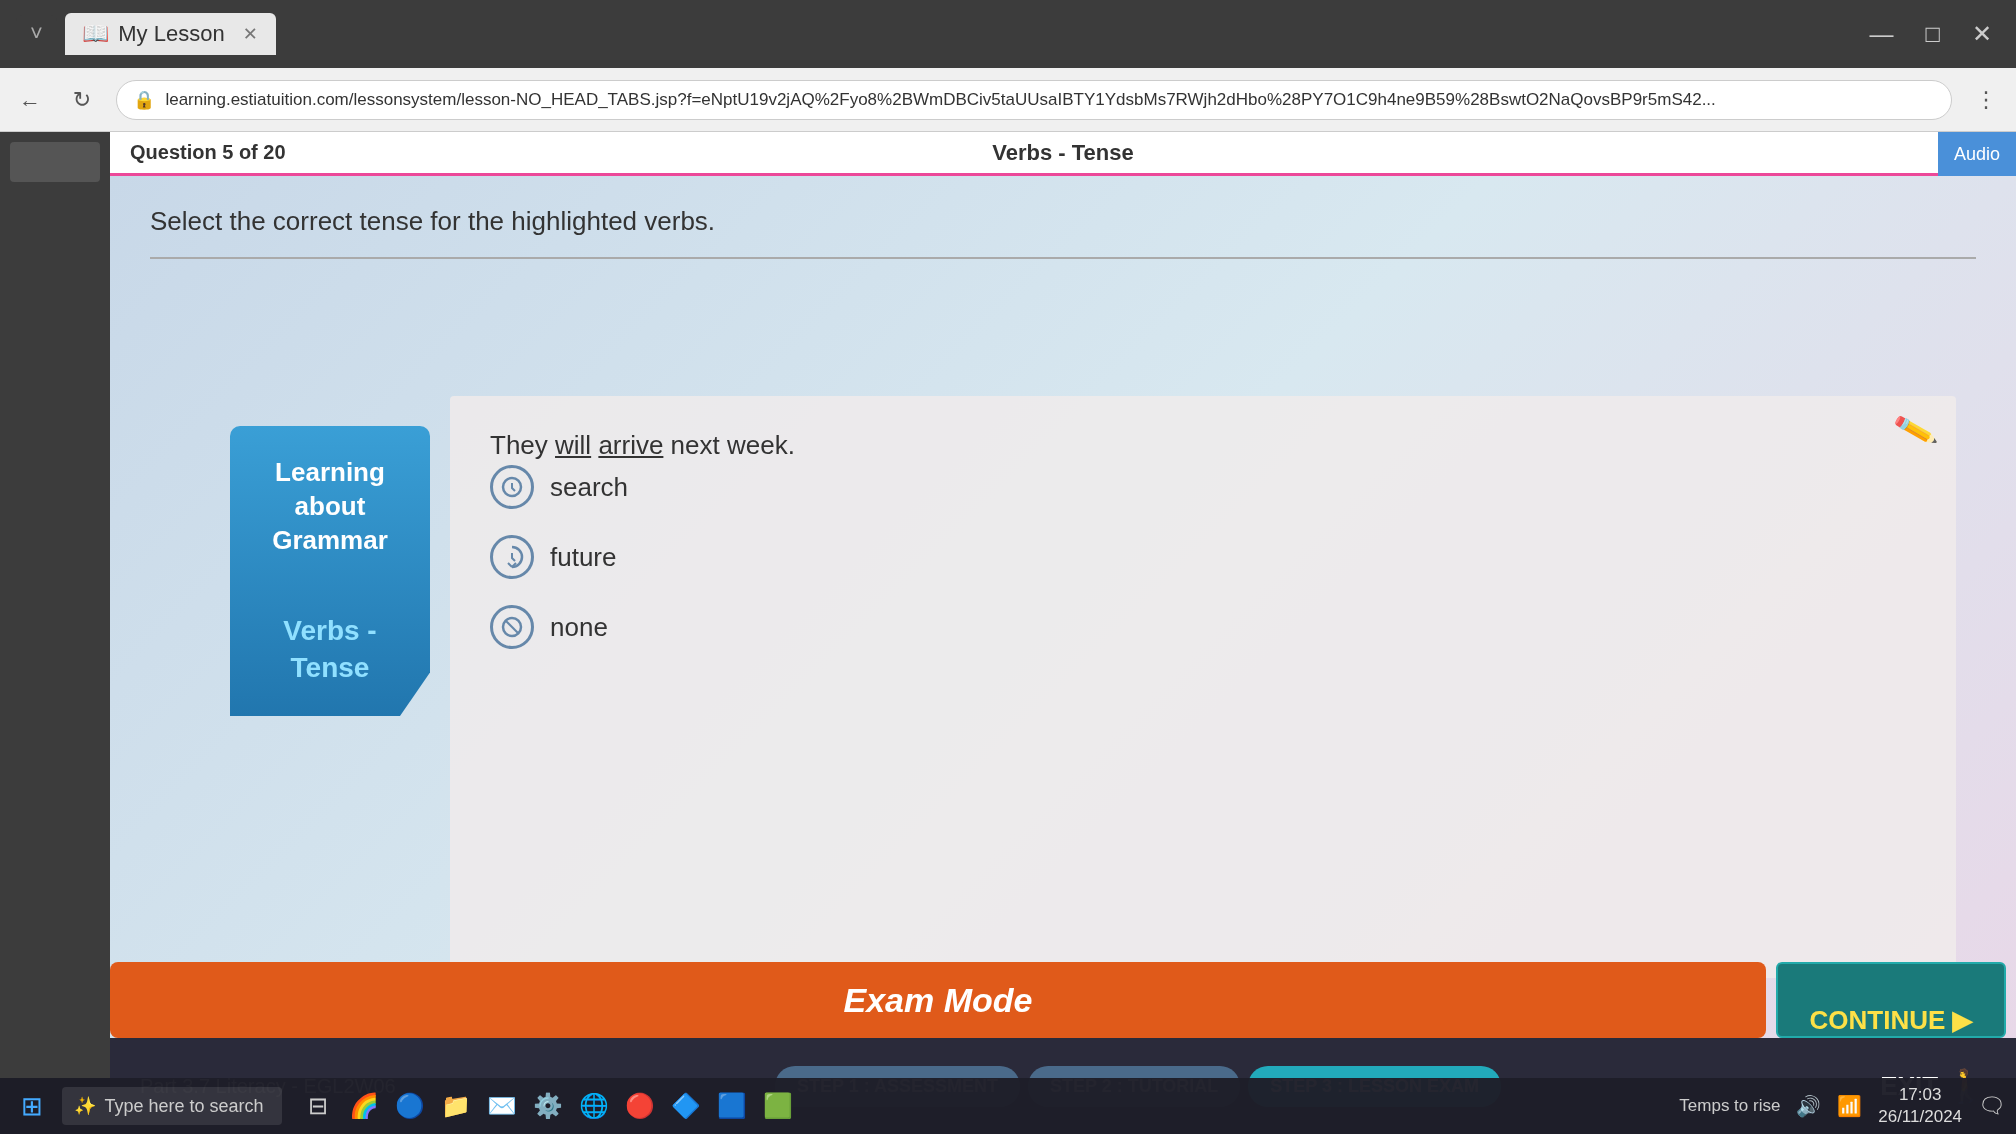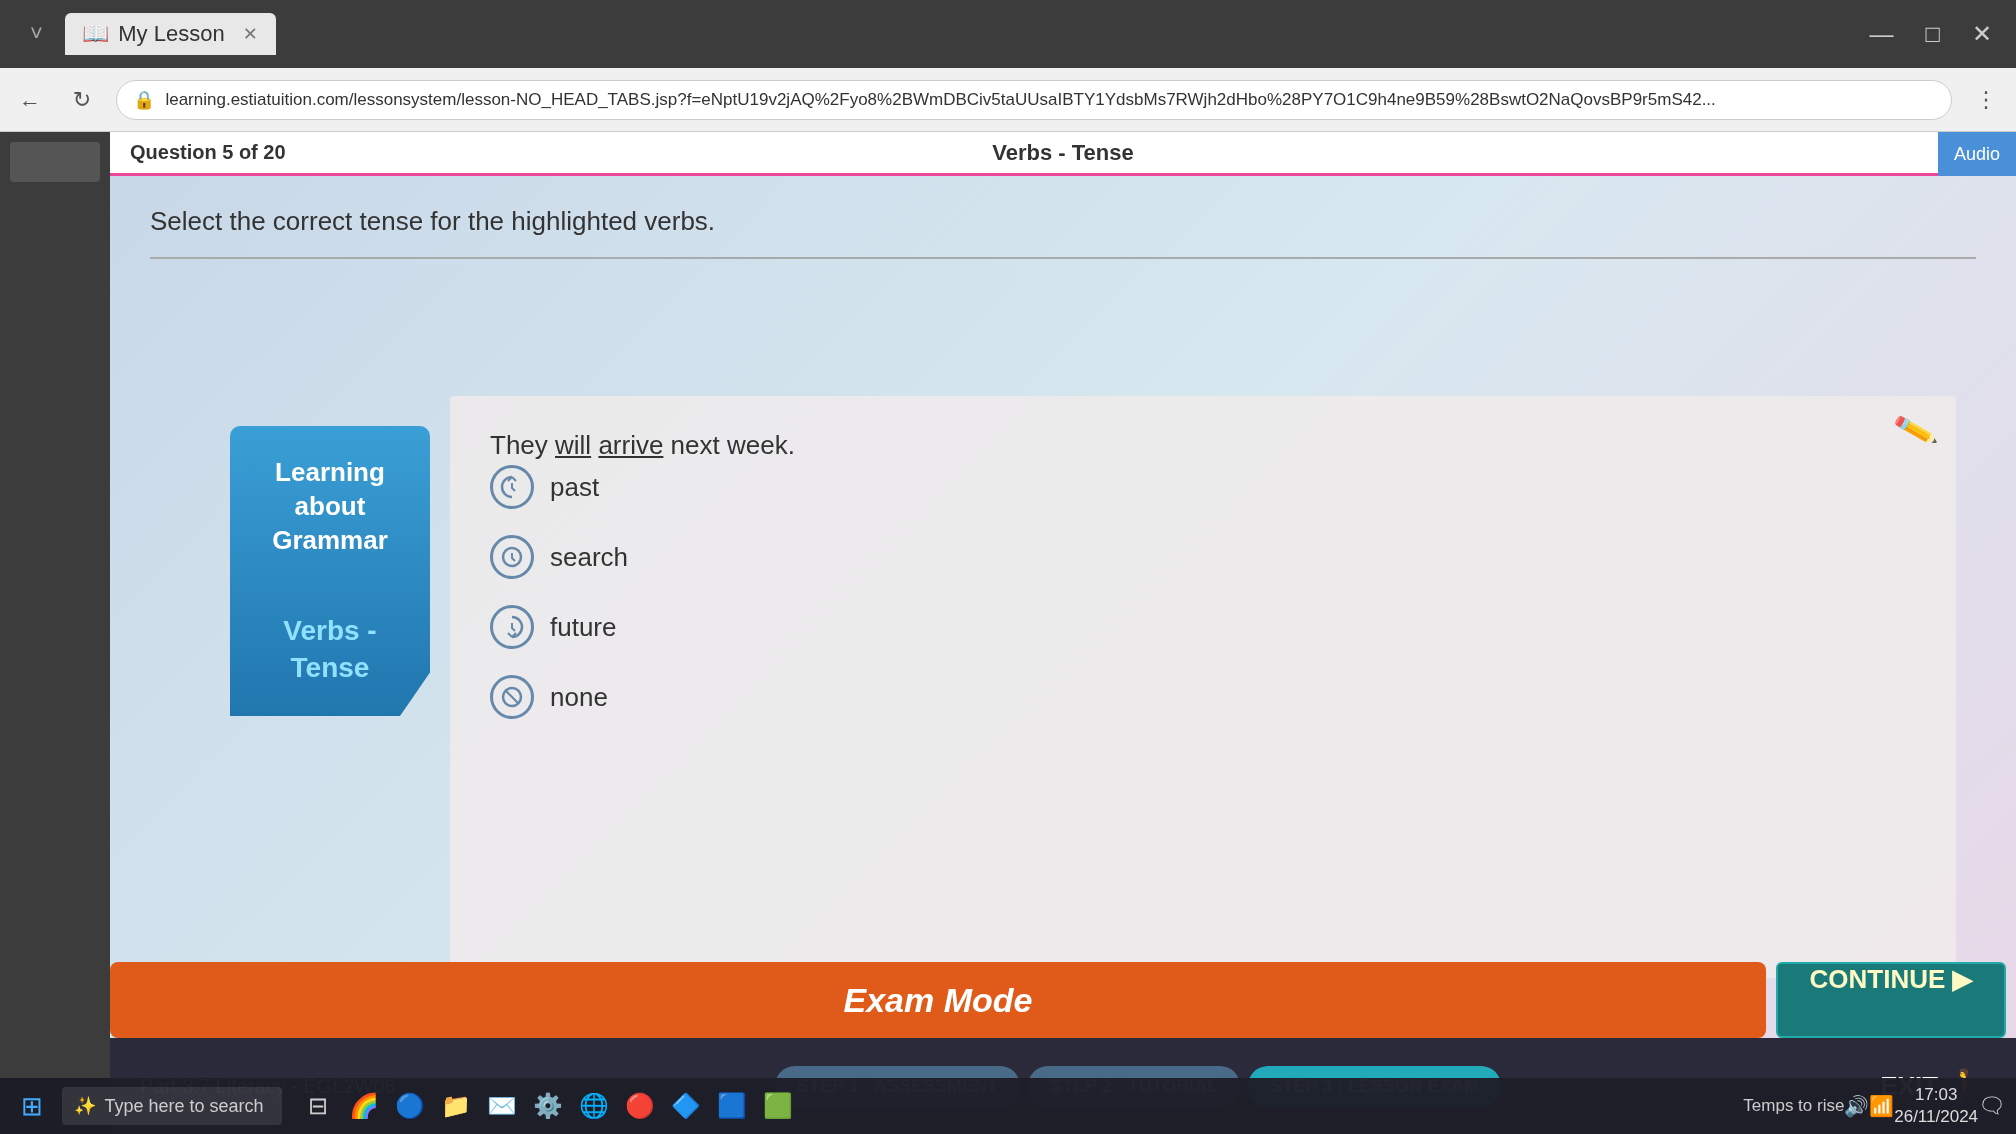--- a/index.html
+++ b/index.html
@@ -289,25 +289,25 @@
       font-style: italic;
     }
 
     .continue-btn {
       position: absolute;
       bottom: 96px;
       right: 10px;
       width: 230px;
       height: 76px;
       background: #1a7a7a;
-      color: #fef9c3;
+      color: #fde047;
       font-size: 26px;
       font-weight: bold;
       display: flex;
-      align-items: flex-start;
+      align-items: flex-end;
       justify-content: center;
       border-radius: 6px;
       cursor: pointer;
       gap: 8px;
       border: 2px solid #2aa;
     }
 
     
     .footer-bar {
       position: absolute;
@@ -420,20 +420,21 @@
       font-size: 24px;
       color: #ccc;
       cursor: pointer;
       border-radius: 4px;
     }
 
     .taskbar-right {
       margin-left: auto;
       display: flex;
       align-items: center;
+      gap: 16px;
       color: #ccc;
       font-size: 17px;
     }
 
     .time-display {
       text-align: center;
       font-size: 17px;
       color: #ddd;
       line-height: 1.3;
     }
@@ -523,30 +524,20 @@
     <div class="category-bottom">Verbs - Tense</div>
   </div>
 
   <div class="question-box">
     <div class="eraser-icon">✏️</div>
 
     <p class="sentence-text">
       <span>They </span><span class="underline-word">will</span><span> </span><span class="underline-word">arrive</span><span> next week.</span>
     </p>
 
-    <div class="answer-option">
-      <div class="option-icon">
-        <svg width="28" height="28" viewBox="0 0 28 28" fill="none" xmlns="http://www.w3.org/2000/svg">
-          <path d="M14 4 C8.5 4 4 8.5 4 14 C4 19.5 8.5 24 14 24" stroke="#6688aa" stroke-width="2.5" fill="none"></path>
-          <path d="M14 4 L10 8 M14 4 L18 8" stroke="#6688aa" stroke-width="2" fill="none"></path>
-          <path d="M14 10 L14 15 L17 18" stroke="#6688aa" stroke-width="2" fill="none"></path>
-        </svg>
-      </div>
-      <span class="option-label">past</span>
-    </div>
 
     <div class="answer-option">
       <div class="option-icon">
         <svg width="28" height="28" viewBox="0 0 28 28" fill="none" xmlns="http://www.w3.org/2000/svg">
           <circle cx="14" cy="14" r="9" stroke="#6688aa" stroke-width="2.5" fill="none"></circle>
           <path d="M14 10 L14 15 L17 18" stroke="#6688aa" stroke-width="2" fill="none"></path>
         </svg>
       </div>
       <span class="option-label">search</span>
     </div>

